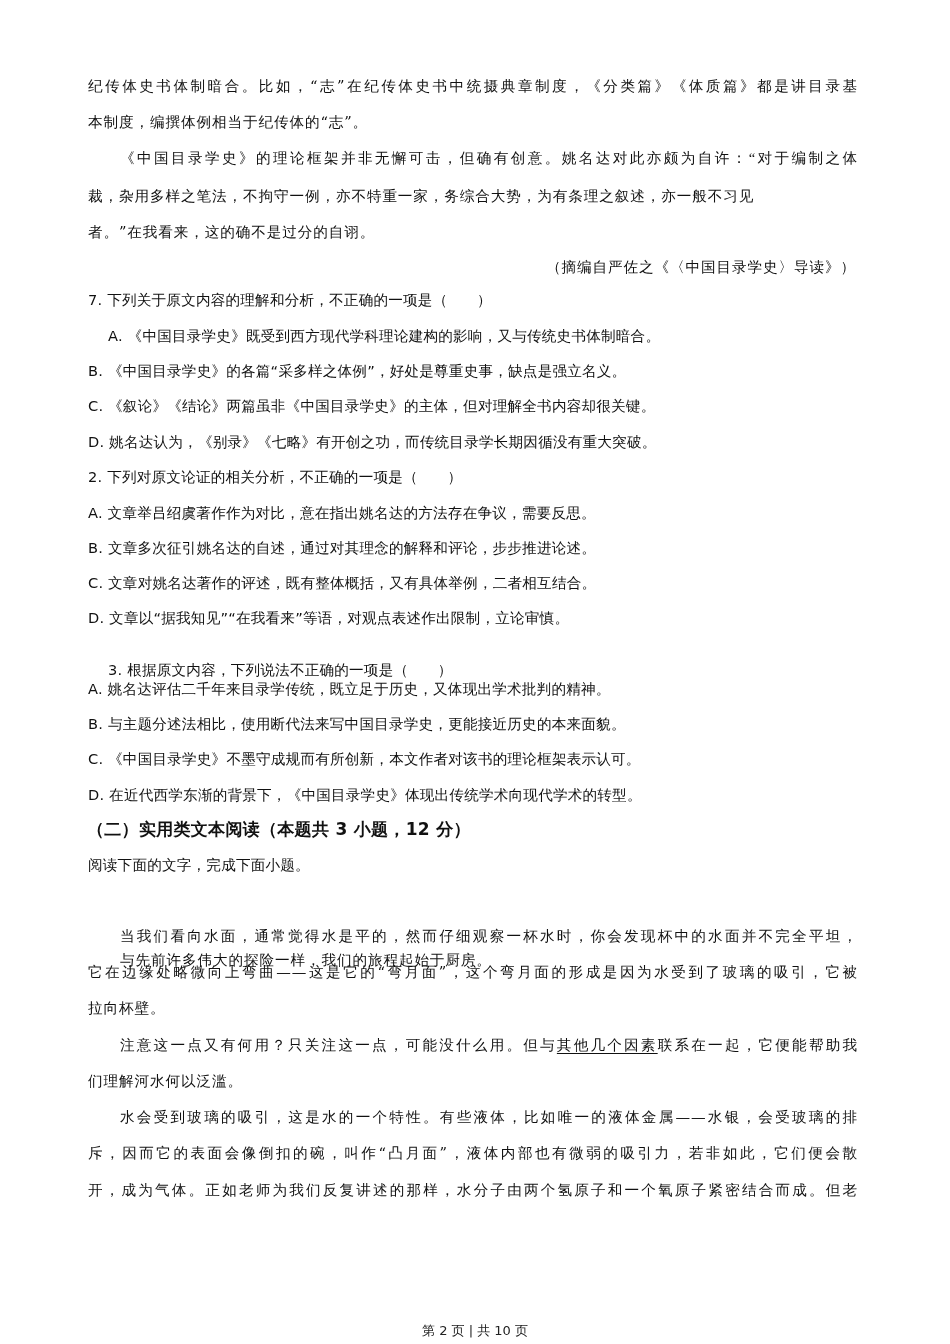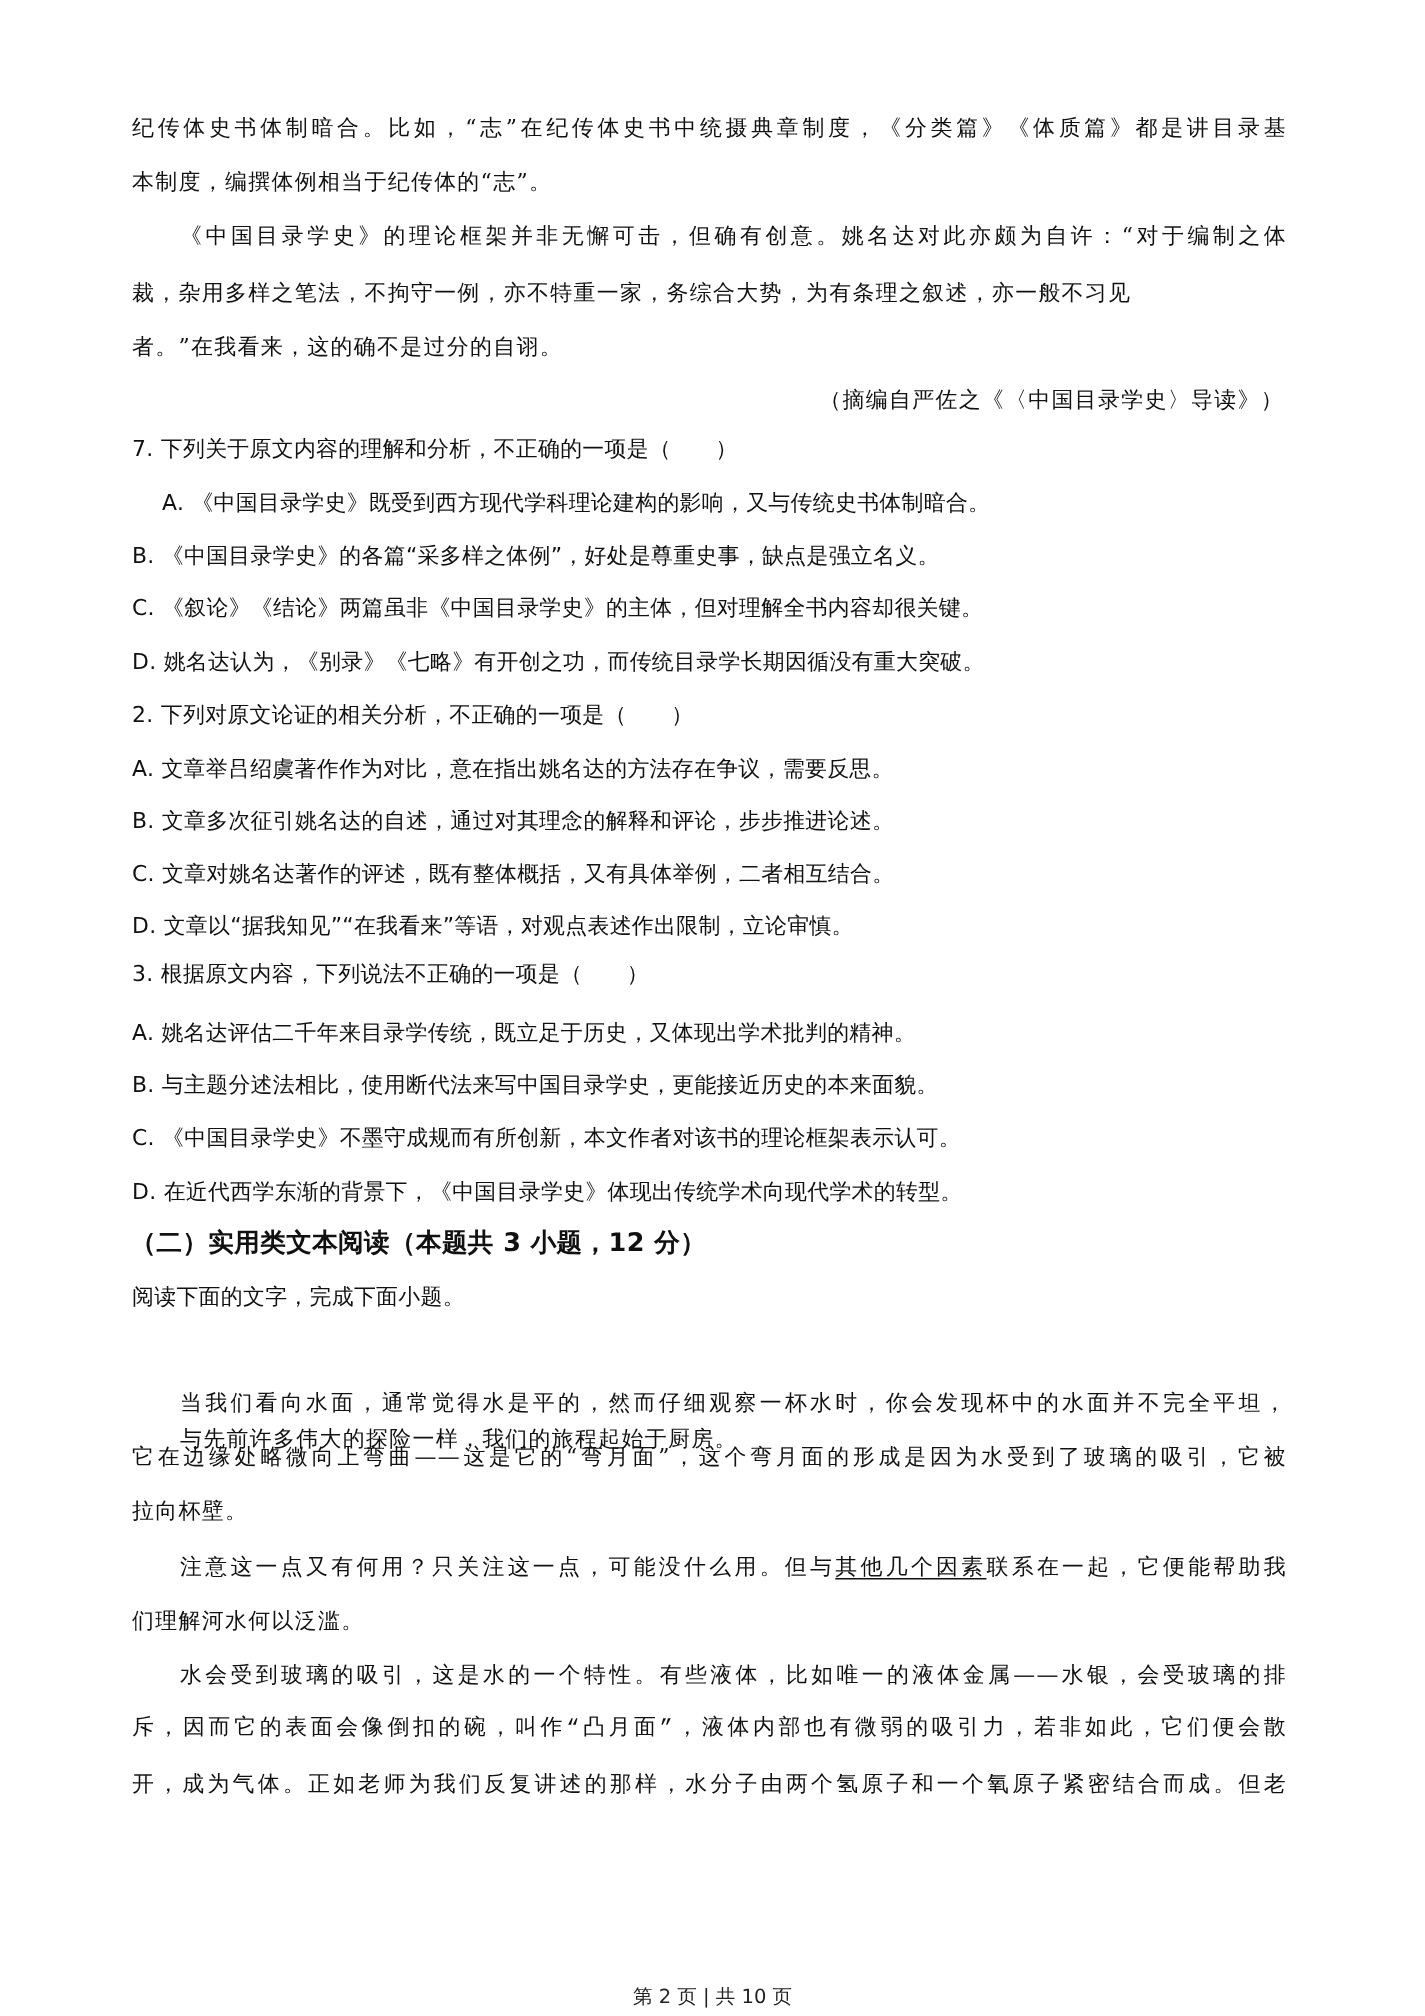--- a/index.html
+++ b/index.html
@@ -22,54 +22,54 @@
   .footer {
     position: absolute; top: 1322px; left: 0; width: 950px; text-align: center;
     font-family: "DejaVu Sans", "Liberation Sans", sans-serif; font-size: 13px; color: #222;
   }
 </style>
 </head>
 <body>
 
 <div class="line serif justify" style="top:76px;">纪传体史书体制暗合。比如，“志”在纪传体史书中统摄典章制度，《分类篇》《体质篇》都是讲目录基</div>
 <div class="line serif" style="top:112px;">本制度，编撰体例相当于纪传体的“志”。</div>
-<div class="line serif indent" style="top:148px; width:738px; text-align:justify; text-align-last:justify;">《中国目录学史》的理论框架并非无懈可击，但确有创意。姚名达对此亦颇为自许：“对于编制之体</div>
+<div class="line serif indent" style="top:148px; width:738px; text-align:justify; text-align-last:justify;font-family:Liberation Serif, serif;">《中国目录学史》的理论框架并非无懈可击，但确有创意。姚名达对此亦颇为自许：“对于编制之体</div>
 <div class="line serif" style="top:186px;">裁，杂用多样之笔法，不拘守一例，亦不特重一家，务综合大势，为有条理之叙述，亦一般不习见</div>
 <div class="line serif" style="top:222px;">者。”在我看来，这的确不是过分的自诩。</div>
 <div class="line serif right" style="top:257px;">（摘编自严佐之《〈中国目录学史〉导读》）</div>
 
 <div class="line sans" style="top:290px;">7. 下列关于原文内容的理解和分析，不正确的一项是（　　）</div>
 <div class="line sans" style="top:326px;margin-left:20px;">A. 《中国目录学史》既受到西方现代学科理论建构的影响，又与传统史书体制暗合。</div>
 <div class="line sans" style="top:361px;">B. 《中国目录学史》的各篇“采多样之体例”，好处是尊重史事，缺点是强立名义。</div>
 <div class="line sans" style="top:396px;">C. 《叙论》《结论》两篇虽非《中国目录学史》的主体，但对理解全书内容却很关键。</div>
 <div class="line sans" style="top:432px;">D. 姚名达认为，《别录》《七略》有开创之功，而传统目录学长期因循没有重大突破。</div>
 
 <div class="line sans" style="top:467px;">2. 下列对原文论证的相关分析，不正确的一项是（　　）</div>
 <div class="line sans" style="top:503px;">A. 文章举吕绍虞著作作为对比，意在指出姚名达的方法存在争议，需要反思。</div>
 <div class="line sans" style="top:538px;">B. 文章多次征引姚名达的自述，通过对其理念的解释和评论，步步推进论述。</div>
 <div class="line sans" style="top:573px;">C. 文章对姚名达著作的评述，既有整体概括，又有具体举例，二者相互结合。</div>
 <div class="line sans" style="top:608px;">D. 文章以“据我知见”“在我看来”等语，对观点表述作出限制，立论审慎。</div>
 
-<div class="line sans" style="top:640px;">3. 根据原文内容，下列说法不正确的一项是（　　）</div>
+<div class="line sans" style="top:660px;margin-left:20px;">3. 根据原文内容，下列说法不正确的一项是（　　）</div>
 <div class="line sans" style="top:679px;">A. 姚名达评估二千年来目录学传统，既立足于历史，又体现出学术批判的精神。</div>
 <div class="line sans" style="top:714px;">B. 与主题分述法相比，使用断代法来写中国目录学史，更能接近历史的本来面貌。</div>
 <div class="line sans" style="top:749px;">C. 《中国目录学史》不墨守成规而有所创新，本文作者对该书的理论框架表示认可。</div>
 <div class="line sans" style="top:785px;">D. 在近代西学东渐的背景下，《中国目录学史》体现出传统学术向现代学术的转型。</div>
 
 <div class="line heading" style="top:819px;">（二）实用类文本阅读（本题共 3 小题，12 分）</div>
 <div class="line sans" style="top:855px;">阅读下面的文字，完成下面小题。</div>
 
 <div class="line serif indent" style="top:936px;margin-top:14px;">与先前许多伟大的探险一样，我们的旅程起始于厨房。</div>
 
 <div class="line serif indent" style="top:926px; width:738px; text-align:justify; text-align-last:justify;">当我们看向水面，通常觉得水是平的，然而仔细观察一杯水时，你会发现杯中的水面并不完全平坦，</div>
 <div class="line serif justify" style="top:962px;">它在边缘处略微向上弯曲——这是它的“弯月面”，这个弯月面的形成是因为水受到了玻璃的吸引，它被</div>
 <div class="line serif" style="top:998px;">拉向杯壁。</div>
 
 <div class="line serif indent" style="top:1035px; width:738px; text-align:justify; text-align-last:justify;">
   <span>注意这一点又有何用？只关注这一点，可能没什么用。但与</span><span class="u">其他几个因素</span><span>联系在一起，它便能帮助我</span>
 </div>
 <div class="line serif" style="top:1071px;">们理解河水何以泛滥。</div>
 
 <div class="line serif indent" style="top:1107px; width:738px; text-align:justify; text-align-last:justify;">水会受到玻璃的吸引，这是水的一个特性。有些液体，比如唯一的液体金属——水银，会受玻璃的排</div>
-<div class="line serif justify" style="top:1143px;font-family:Liberation Mono, monospace;">斥，因而它的表面会像倒扣的碗，叫作“凸月面”，液体内部也有微弱的吸引力，若非如此，它们便会散</div>
+<div class="line serif justify" style="top:1143px;">斥，因而它的表面会像倒扣的碗，叫作“凸月面”，液体内部也有微弱的吸引力，若非如此，它们便会散</div>
 <div class="line serif justify" style="top:1180px;">开，成为气体。正如老师为我们反复讲述的那样，水分子由两个氢原子和一个氧原子紧密结合而成。但老</div>
 
 <div class="footer">第 2 页 | 共 10 页</div>
 
 </body></html>

